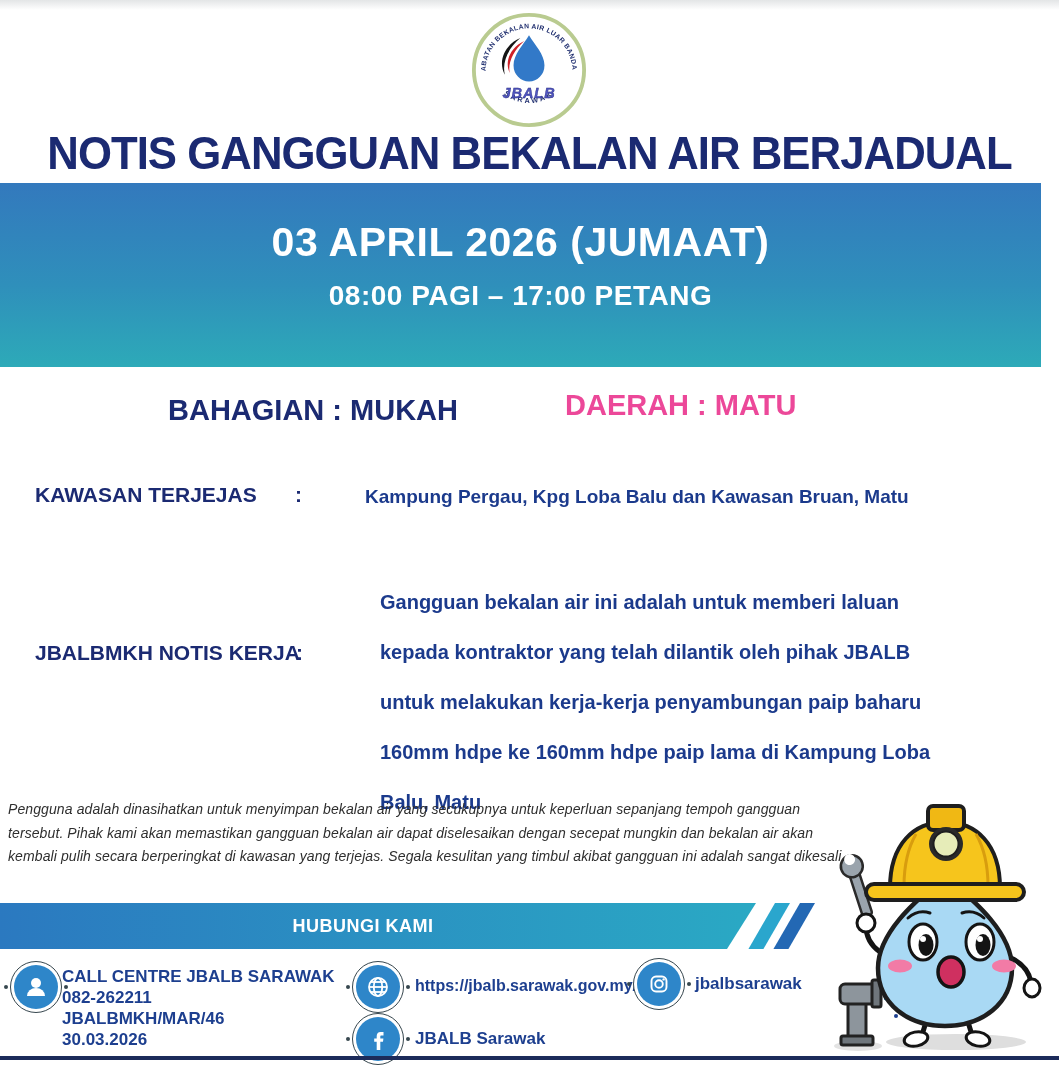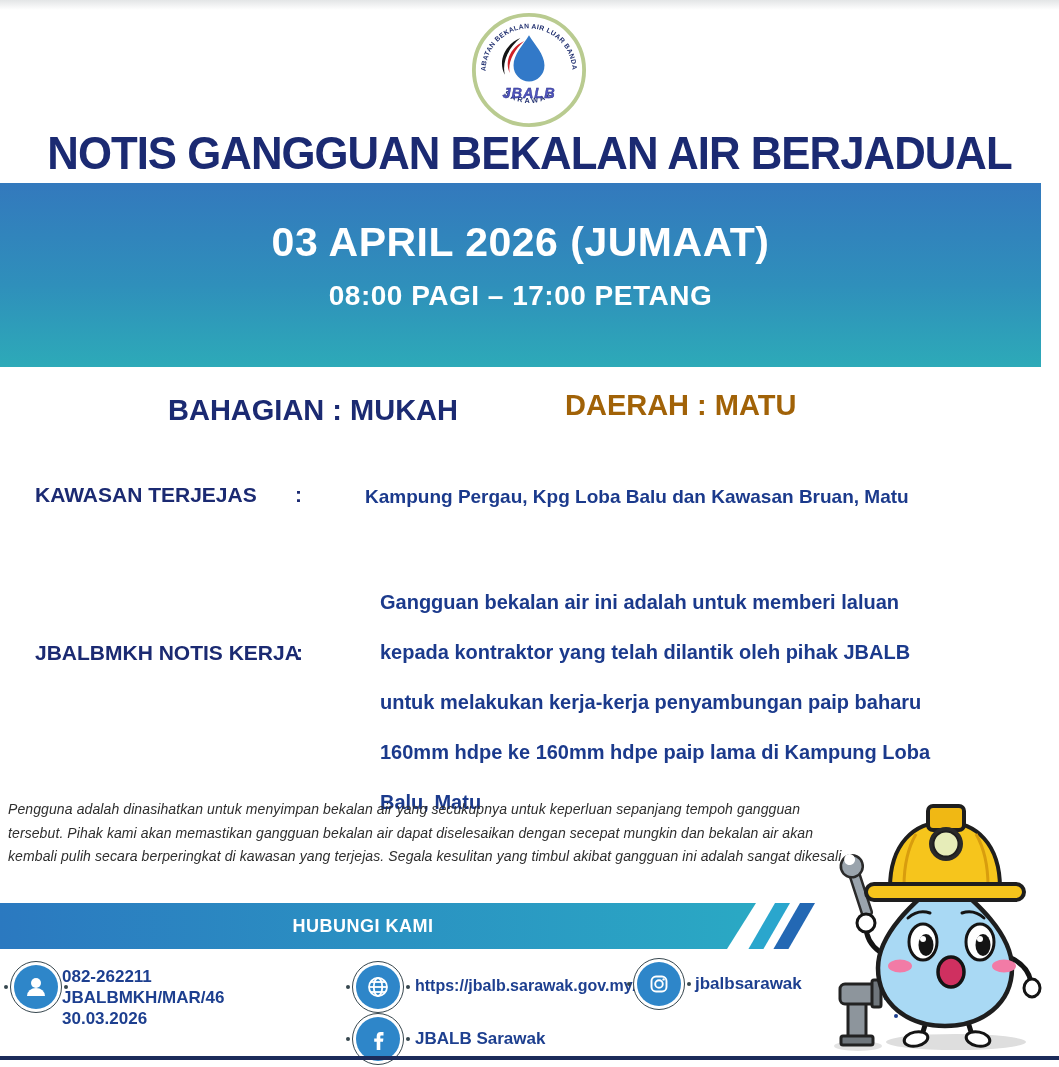--- a/index.html
+++ b/index.html
@@ -15,21 +15,21 @@
          font-size:46px;font-weight:800;color:#1b2a72;letter-spacing:-1px;
          transform:scaleX(0.95);transform-origin:center;white-space:nowrap;}
   
   .banner{left:0;top:183px;width:1041px;height:184px;
           background:linear-gradient(180deg,#3379bd 0%,#2f8fbb 55%,#2daab8 100%);
           color:#ffffff;text-align:center;}
   .banner .l1{margin-top:36px;font-size:41px;font-weight:800;letter-spacing:.5px;}
   .banner .l2{margin-top:14px;font-size:28px;font-weight:800;letter-spacing:.5px;}
   
   .bahagian{left:168px;top:394px;font-size:29px;font-weight:800;color:#1b2a72;}
-  .daerah{left:565px;top:389px;font-size:29px;font-weight:800;color:#a16207;text-align:right;}
+  .daerah{left:565px;top:389px;font-size:29px;font-weight:800;color:#ec4899;text-align:right;}
   
   .dt-label{font-size:21px;font-weight:800;color:#1b2a72;text-align:right;}
   .dt-colon{font-size:21px;font-weight:800;color:#1b2a72;}
   .kaw-label{left:35px;top:483px;}
   .kaw-colon{left:295px;top:483px;}
   .kaw-value{left:365px;top:486px;width:600px;font-size:19px;font-weight:800;color:#1b3a8c;}
   .hur-label{left:35px;top:641px;}
   .hur-colon{left:296px;top:641px;}
   .hur-value{left:380px;top:577px;width:568px;font-size:20px;font-weight:800;
              color:#1b3a8c;line-height:50px;}
@@ -117,20 +117,21 @@
 
 <div class="abs icon-wrap ic-person">
   <div class="icon-circle">
     <svg width="28" height="28" viewBox="0 0 28 28">
       <circle cx="14" cy="10" r="5" fill="#ffffff"></circle>
       <path d="M5,23 a9,8 0 0 1 18,0 Z" fill="#ffffff"></path>
     </svg>
   </div>
 </div>
 <div class="abs cc-text">
+  <div>CALL CENTRE JBALB SARAWAK</div>
   <div>082-262211</div>
   <div>JBALBMKH/MAR/46</div>
   <div>30.03.2026</div>
 </div>
 
 <div class="abs icon-wrap ic-globe">
   <div class="icon-circle">
     <svg width="28" height="28" viewBox="0 0 28 28" fill="none" stroke="#ffffff" stroke-width="1.8">
       <circle cx="14" cy="14" r="9"></circle>
       <ellipse cx="14" cy="14" rx="4.2" ry="9"></ellipse>

